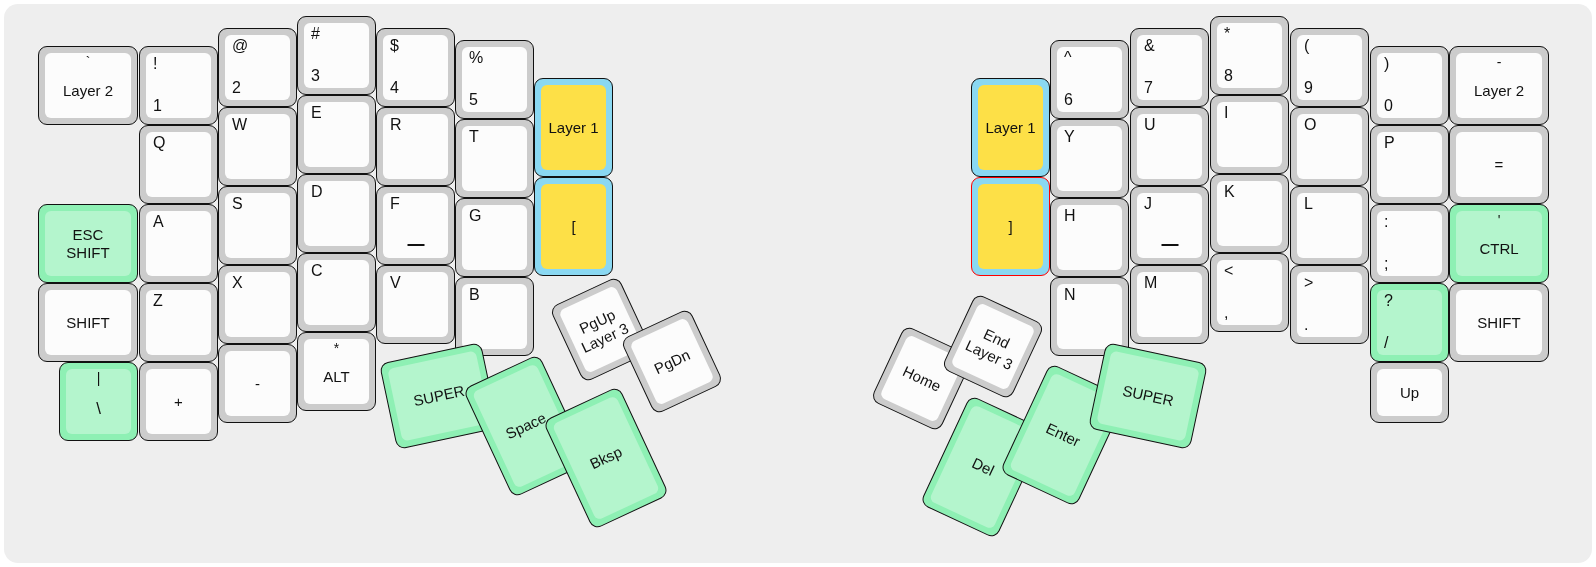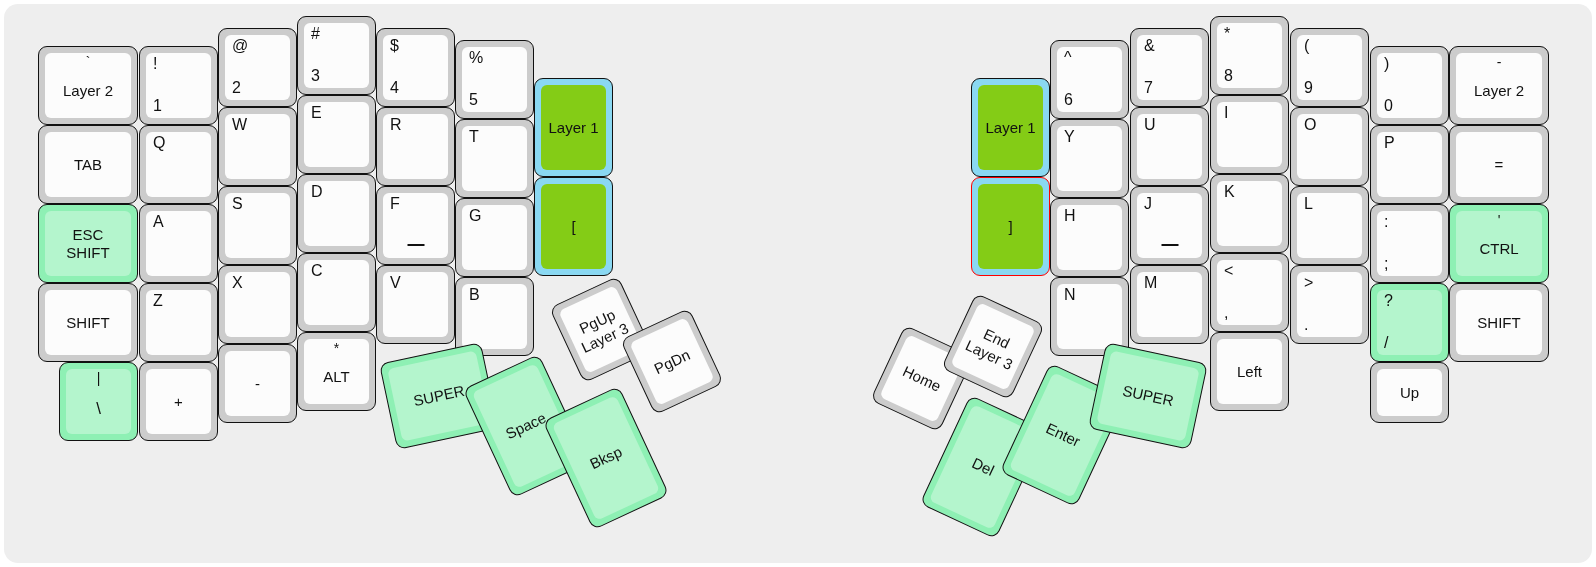--- a/index.html
+++ b/index.html
@@ -47,21 +47,21 @@
     flex-direction:column;
     align-items:center;
     justify-content:center;
     overflow:hidden;
   }
 
   
   .key.green{ background:#8ef0b4; }
   .key.green .cap{ background:#b4f5cd; }
   .key.blue{ background:#8ad8f2; }
-  .key.blue .cap{ background:#84cc16; }
+  .key.blue .cap{ background:#fde047; }
   .key.sel{ border-color:#ff0000; }
   
   .tl{
     position:absolute; left:7px; top:3px;
     font-size:16px; line-height:1; color:#111;
   }
   .bl{
     position:absolute; left:7px; bottom:4px;
     font-size:16px; line-height:1; color:#111;
   }
@@ -85,25 +85,20 @@
 
 <div id="stage">
   <div id="panel"></div>
   <div id="board">
       <div class="key" style="left: 38px; top: 46px; width: 100px; height: 79px;">
         <div class="cap">
           <span class="tc">`</span>
           <span class="ctr" style="margin-top: 10px;">Layer 2</span>
         </div>
       </div>
-      <div class="key" style="left: 38px; top: 125px; width: 100px; height: 79px;">
-        <div class="cap">
-          <span class="ctr">TAB</span>
-        </div>
-      </div>
       <div class="key green" style="left: 38px; top: 204px; width: 100px; height: 79px;">
         <div class="cap">
           <span class="ctr">ESC
 SHIFT</span>
         </div>
       </div>
       <div class="key" style="left: 38px; top: 283px; width: 100px; height: 79px;">
         <div class="cap">
           <span class="ctr">SHIFT</span>
         </div>
@@ -338,25 +333,20 @@
       </div>
       <div class="key" style="left: 1210px; top: 174px; width: 79px; height: 79px;">
         <div class="cap">
           <span class="tl">K</span>
         </div>
       </div>
       <div class="key" style="left: 1210px; top: 253px; width: 79px; height: 79px;">
         <div class="cap">
           <span class="tl">&lt;</span>
           <span class="bl">,</span>
-        </div>
-      </div>
-      <div class="key" style="left: 1210px; top: 332px; width: 79px; height: 79px;">
-        <div class="cap">
-          <span class="ctr">Left</span>
         </div>
       </div>
       <div class="key" style="left: 1290px; top: 28px; width: 79px; height: 79px;">
         <div class="cap">
           <span class="tl">(</span>
           <span class="bl">9</span>
         </div>
       </div>
       <div class="key" style="left: 1290px; top: 107px; width: 79px; height: 79px;">
         <div class="cap">

